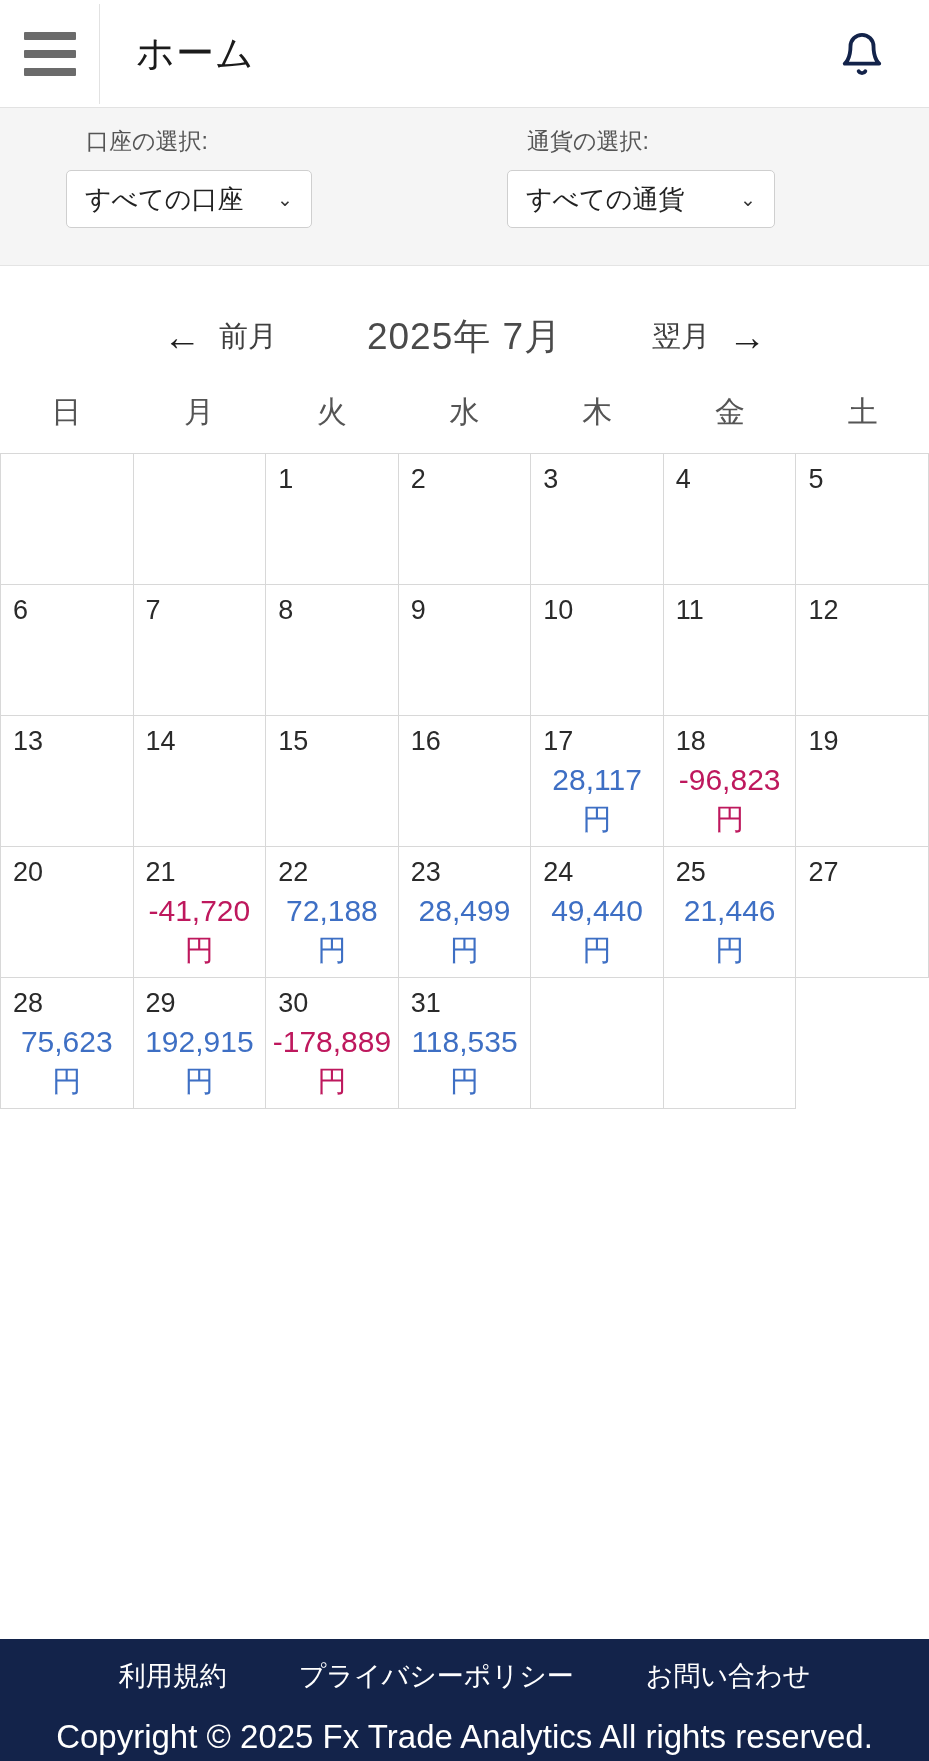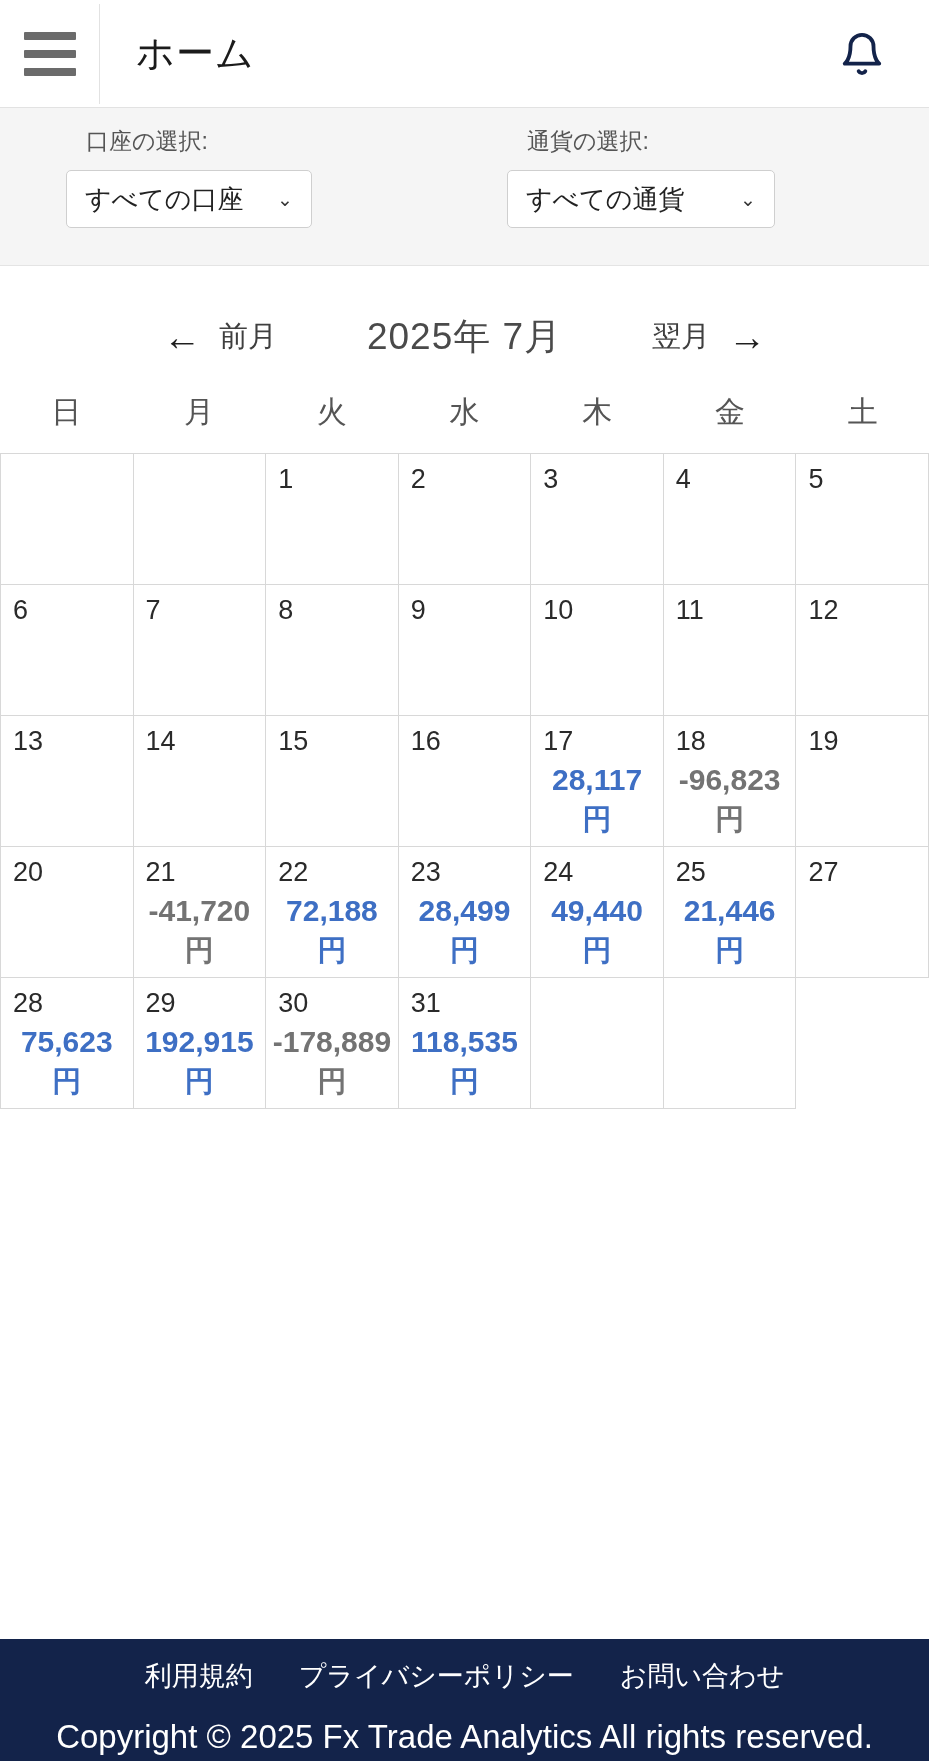--- a/index.html
+++ b/index.html
@@ -167,47 +167,46 @@
   }
   .cell .amount {
     position: absolute;
     left: 0;
     right: 0;
     top: 44px;
     text-align: center;
     font-size: 30px;
     line-height: 1.33;
     white-space: nowrap;
-    font-weight: bold;
   }
   .cell .amount .yen {
     display: block;
     font-size: 29px;
   }
   .pos { color: #3e6fc4; }
-  .neg { color: #737373; }
+  .neg { color: #be185d; }
 
   
   .footer {
     position: absolute;
     left: 0;
     right: 0;
     bottom: 0;
     background: #13234a;
     color: #ffffff;
     height: 122px;
     display: flex;
     flex-direction: column;
     align-items: center;
     justify-content: center;
     gap: 12px;
   }
   .footer-links {
     display: flex;
-    gap: 46px;
+    gap: 72px;
     font-size: 27px;
     margin-top: 14px;
   }
   .footer-links span { cursor: pointer; }
   .copyright {
     font-size: 33px;
     margin-top: 12px;
   }
 </style>
 </head>

